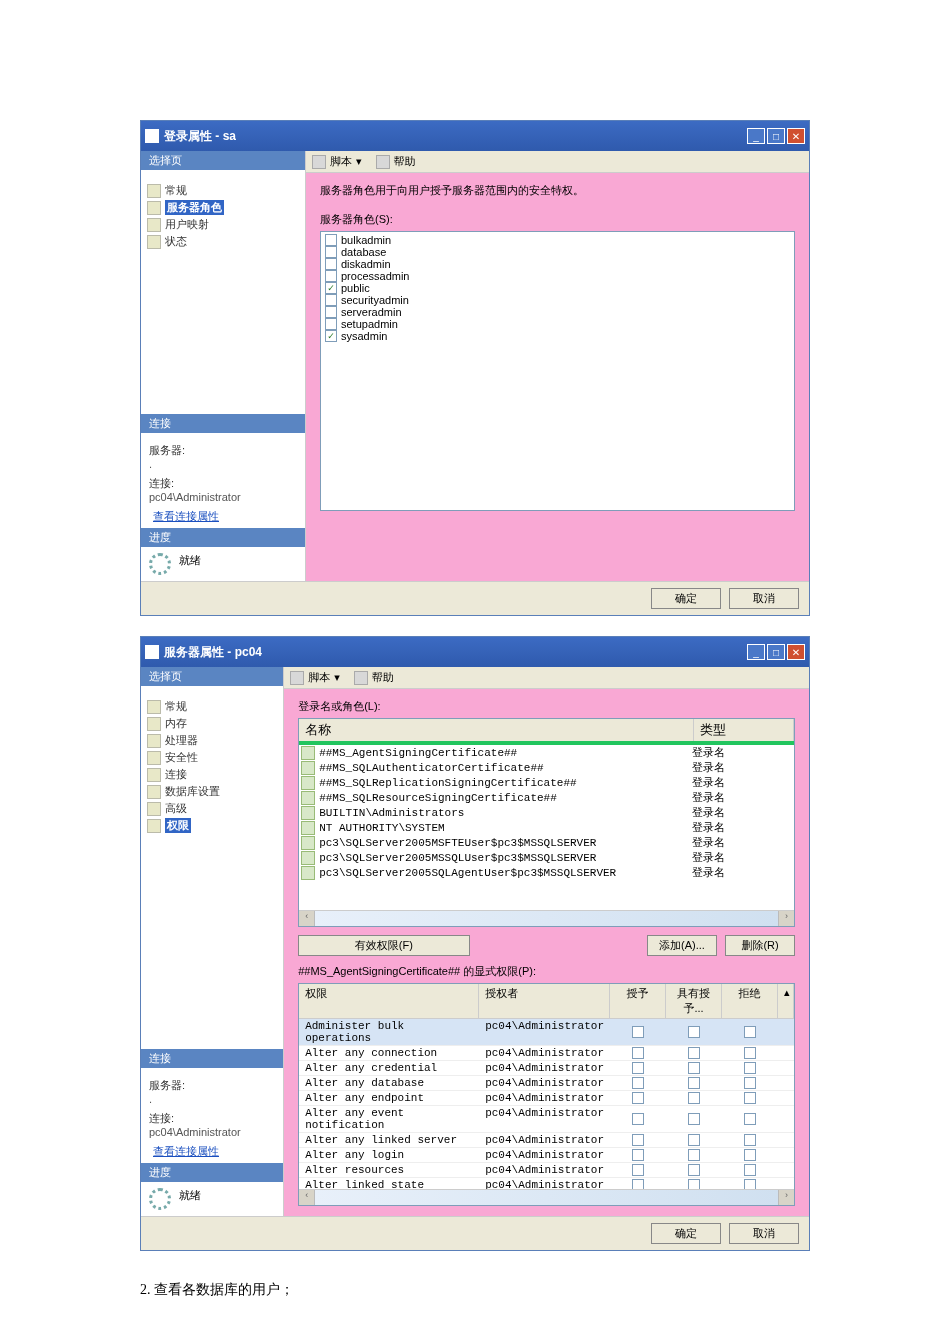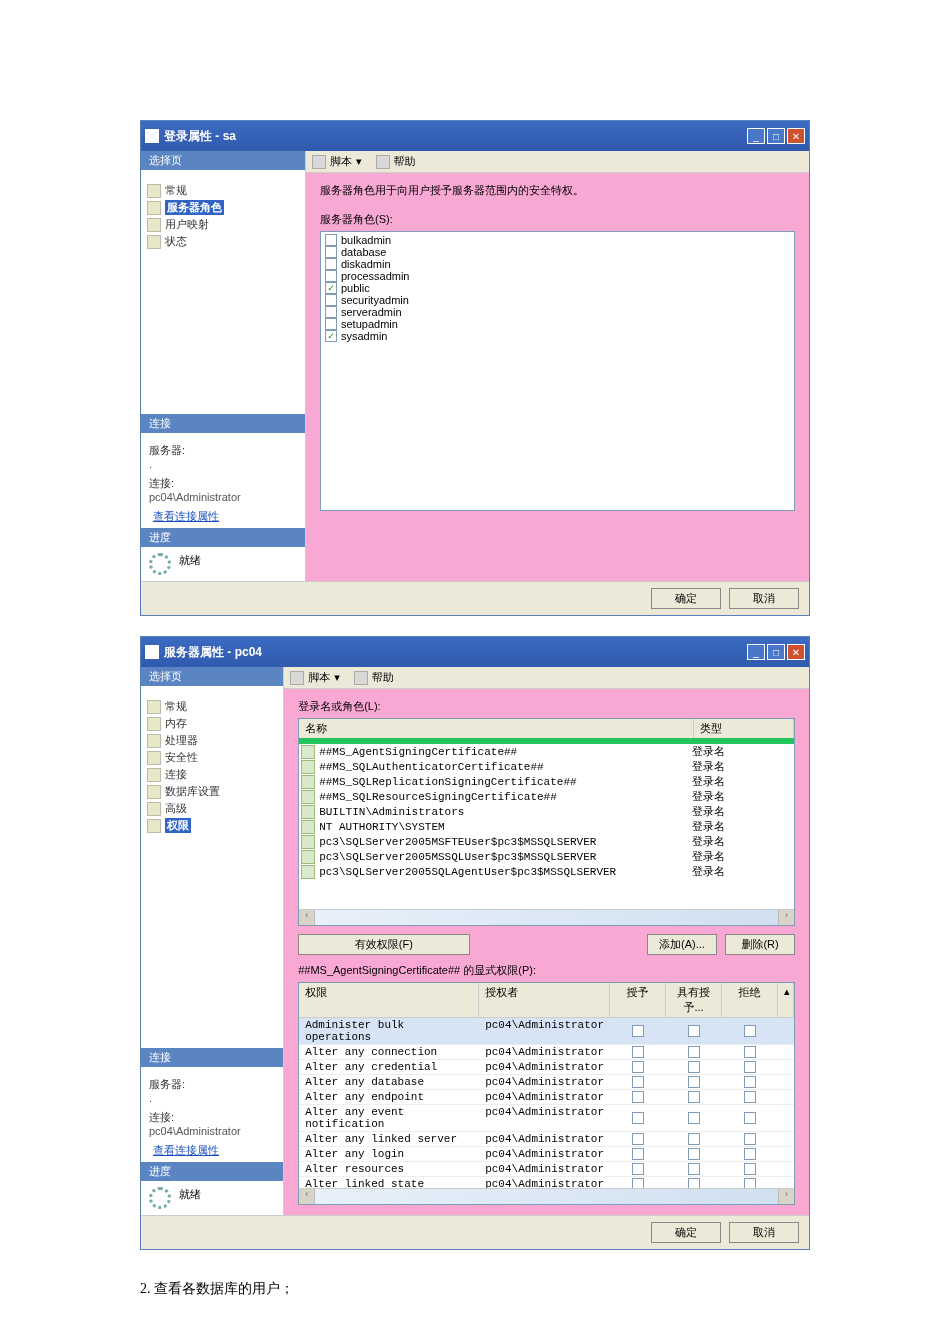--- a/index.html
+++ b/index.html
@@ -31,21 +31,21 @@
 .content-inner { padding: 10px 14px; flex: 1; }
 .desc { margin-bottom: 14px; font-size: 11px; }
 .label { margin-bottom: 4px; font-size: 11px; }
 .rolelist { border: 1px solid #7f9db9; background: #fff; padding: 2px; height: 280px; overflow: auto; }
 .role-row { display: flex; align-items: center; gap: 4px; padding: 0 2px; font-size: 11px; font-family: Liberation Sans, sans-serif; }
 .chk { width: 12px; height: 12px; border: 1px solid #7f9db9; display: inline-flex; align-items: center; justify-content: center; font-size: 9px; color: #2a7a2a; background: #fff; }
 .chk.checked::before { content: "✓"; }
 .btn-row { background: #ece9d8; padding: 6px 10px; display: flex; justify-content: flex-end; gap: 8px; border-top: 1px solid #ccc; }
 .btn { min-width: 70px; padding: 2px 4px; background: #ece9d8; border: 1px solid #888; font-size: 11px; cursor: pointer; text-align: center; }
 .grid-area { border: 1px solid #7f9db9; background: #fff; }
-.grid-header { display: flex; background: #ece9d8; border-bottom: 6px solid #22c55e; font-size: 11px; }
+.grid-header { display: flex; background: #ece9d8; border-bottom: 4px solid #22c55e; font-size: 13px; }
 .grid-header > div { padding: 2px 6px; border-right: 1px solid #ccc; }
 .col-name { flex: 1; }
 .col-type { width: 100px; }
 .login-row { display: flex; align-items: center; padding: 0 2px; font-size: 11px; font-family: "Courier New", monospace; }
 .login-row .licon { width: 14px; height: 14px; background: #d8e8c8; border: 1px solid #9b7; margin-right: 4px; }
 .login-row .ln { flex: 1; }
 .login-row .lt { width: 100px; }
 .scroll-strip { height: 16px; background: #ece9d8; border-top: 1px solid #ccc; display: flex; }
 .scroll-strip .sleft { width: 16px; background: #d8d4c8; border-right: 1px solid #bbb; text-align: center; font-size: 9px; color: #666; }
 .scroll-strip .smid { flex: 1; background: linear-gradient(to right, #e8f0fa, #d0e0f0); }

